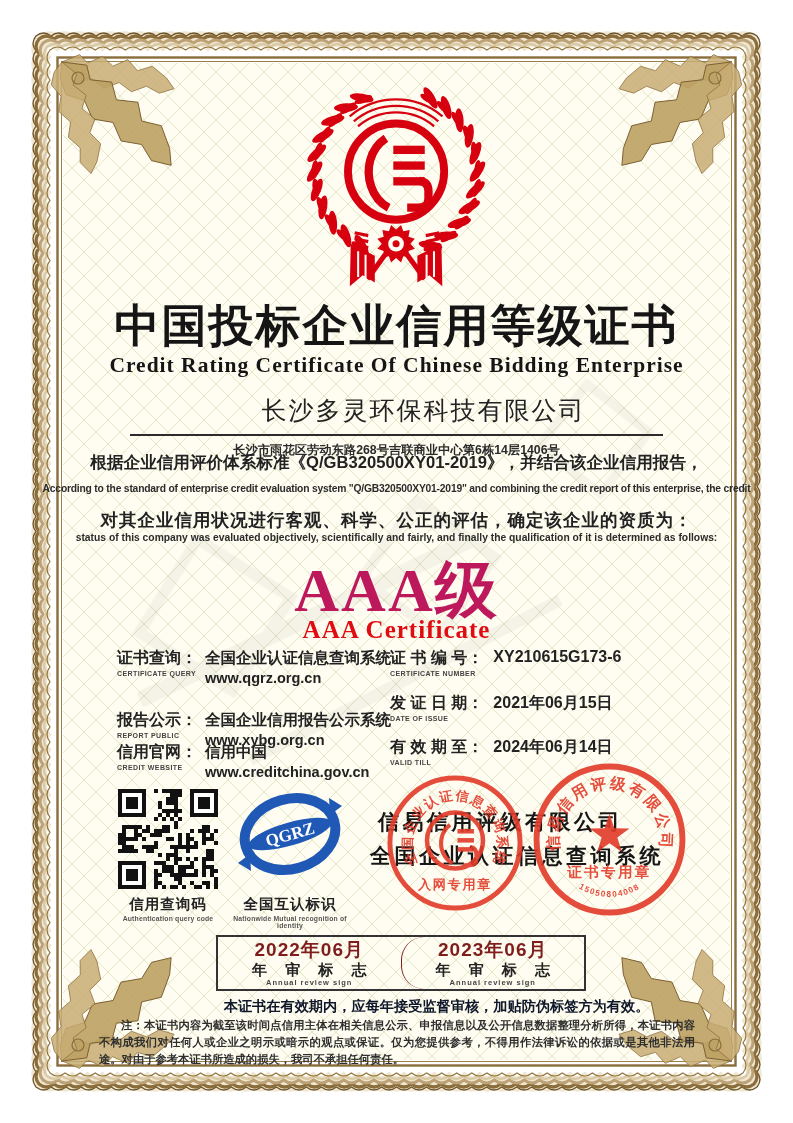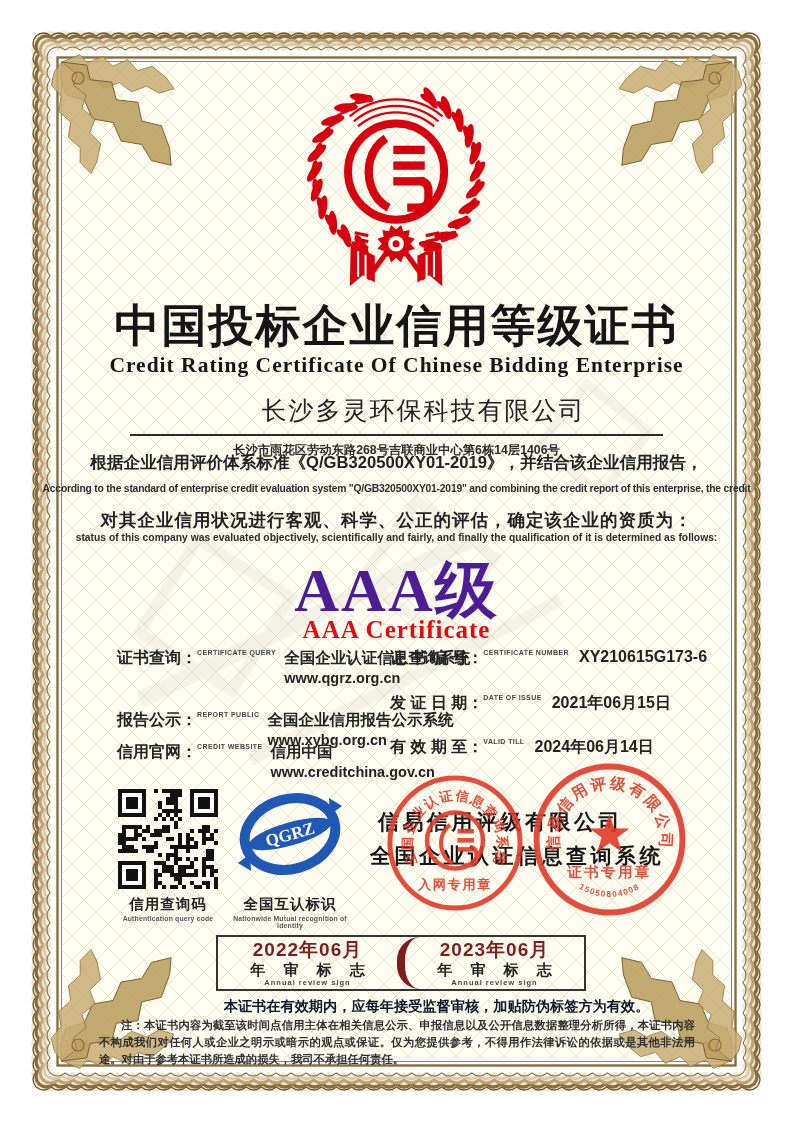--- a/index.html
+++ b/index.html
@@ -12,39 +12,39 @@
   .ctr{left:0;width:793px;text-align:center;}
   .title-cn{top:296px;font-size:45px;font-weight:900;letter-spacing:2px;color:#151515;}
   .title-en{top:353px;font-family:"Liberation Serif","DejaVu Serif",serif;font-size:21.5px;font-weight:bold;letter-spacing:1px;color:#151515;}
   .company{top:394px;font-size:25px;color:#222;letter-spacing:2px;padding-left:27px;}
   .rule{top:434px;left:130px;width:533px;height:2px;background:#2b2b2b;}
   .address{top:442px;font-size:12.3px;font-weight:bold;color:#2b2b2b;}
   .intro-cn{top:452px;font-size:16.6px;font-weight:bold;color:#222;}
   .intro-en{top:483px;font-size:10.3px;font-weight:bold;color:#2b2b2b;letter-spacing:-0.2px;}
   .eval-cn{top:508px;font-size:17.5px;font-weight:bold;color:#222;letter-spacing:1px;}
   .eval-en{top:532px;font-size:10.3px;font-weight:bold;color:#2b2b2b;}
-  .grade-cn{top:548px;font-family:"Liberation Serif","DejaVu Serif",serif;font-size:62px;font-weight:900;color:#4c1d95;letter-spacing:2px;}
+  .grade-cn{top:548px;font-family:"Liberation Serif","DejaVu Serif",serif;font-size:62px;font-weight:900;color:#be185d;letter-spacing:2px;}
   .grade-en{top:616px;font-family:"Liberation Serif","DejaVu Serif",serif;font-size:25px;font-weight:bold;color:#e10b12;letter-spacing:1px;}
   .inforow{position:absolute;display:flex;align-items:flex-start;}
-  .lblblock{display:flex;flex-direction:row;}
+  .lblblock{display:flex;flex-direction:column;}
   .lbl-cn{font-size:16px;font-weight:bold;color:#222;white-space:nowrap;}
   .lbl-en{font-size:7px;font-weight:bold;color:#444;letter-spacing:.4px;white-space:nowrap;margin-top:1px;}
   .valblock{display:flex;flex-direction:column;margin-left:8px;}
   .val-cn{font-size:15.5px;font-weight:bold;color:#222;white-space:nowrap;}
   .val-url{font-size:14.5px;font-weight:bold;color:#222;white-space:nowrap;margin-top:1px;}
   .rrow .valblock{margin-left:10px;}
   .rrow .val-cn{font-size:16px;}
   .sig{position:absolute;font-size:21px;font-weight:bold;color:#161616;letter-spacing:3.5px;z-index:3;white-space:nowrap;}
   .stamp{position:absolute;z-index:4;opacity:.9;}
   .marklabel{position:absolute;text-align:center;font-weight:bold;color:#222;}
   .marklabel .cn{font-size:14.5px;letter-spacing:1px;display:block;}
   .marklabel .en{font-size:6.8px;color:#555;display:block;margin-top:1px;letter-spacing:.2px;}
   .annual{position:absolute;left:216px;top:935px;width:366px;height:52px;display:flex;border:2px solid #333;z-index:3;}
   .annual .cell{flex:1;display:flex;flex-direction:column;align-items:center;justify-content:center;padding-top:2px;}
-  .annual .cell + .cell{border-left:8px solid #7f1d1d;border-radius:23px;}
+  .annual .cell + .cell{border-left:1px solid #7f1d1d;border-radius:23px;}
   .annual .date{font-size:19px;font-weight:bold;color:#7f1d1d;letter-spacing:1px;line-height:1.1;}
   .annual .alab{font-size:15px;font-weight:bold;color:#222;letter-spacing:7px;line-height:1.2;margin-left:7px;}
   .annual .aen{font-size:7.5px;font-weight:bold;color:#444;letter-spacing:1px;line-height:1.1;}
   .notice{top:997px;font-size:14.2px;font-weight:bold;color:#0f172a;padding-left:40px;}
   .note{position:absolute;left:99px;top:1017px;width:596px;font-size:11.3px;font-weight:bold;color:#2e2e2e;
         line-height:1.52;text-align:justify;text-indent:22px;z-index:3;}
 </style>
 </head>
 <body>
 

